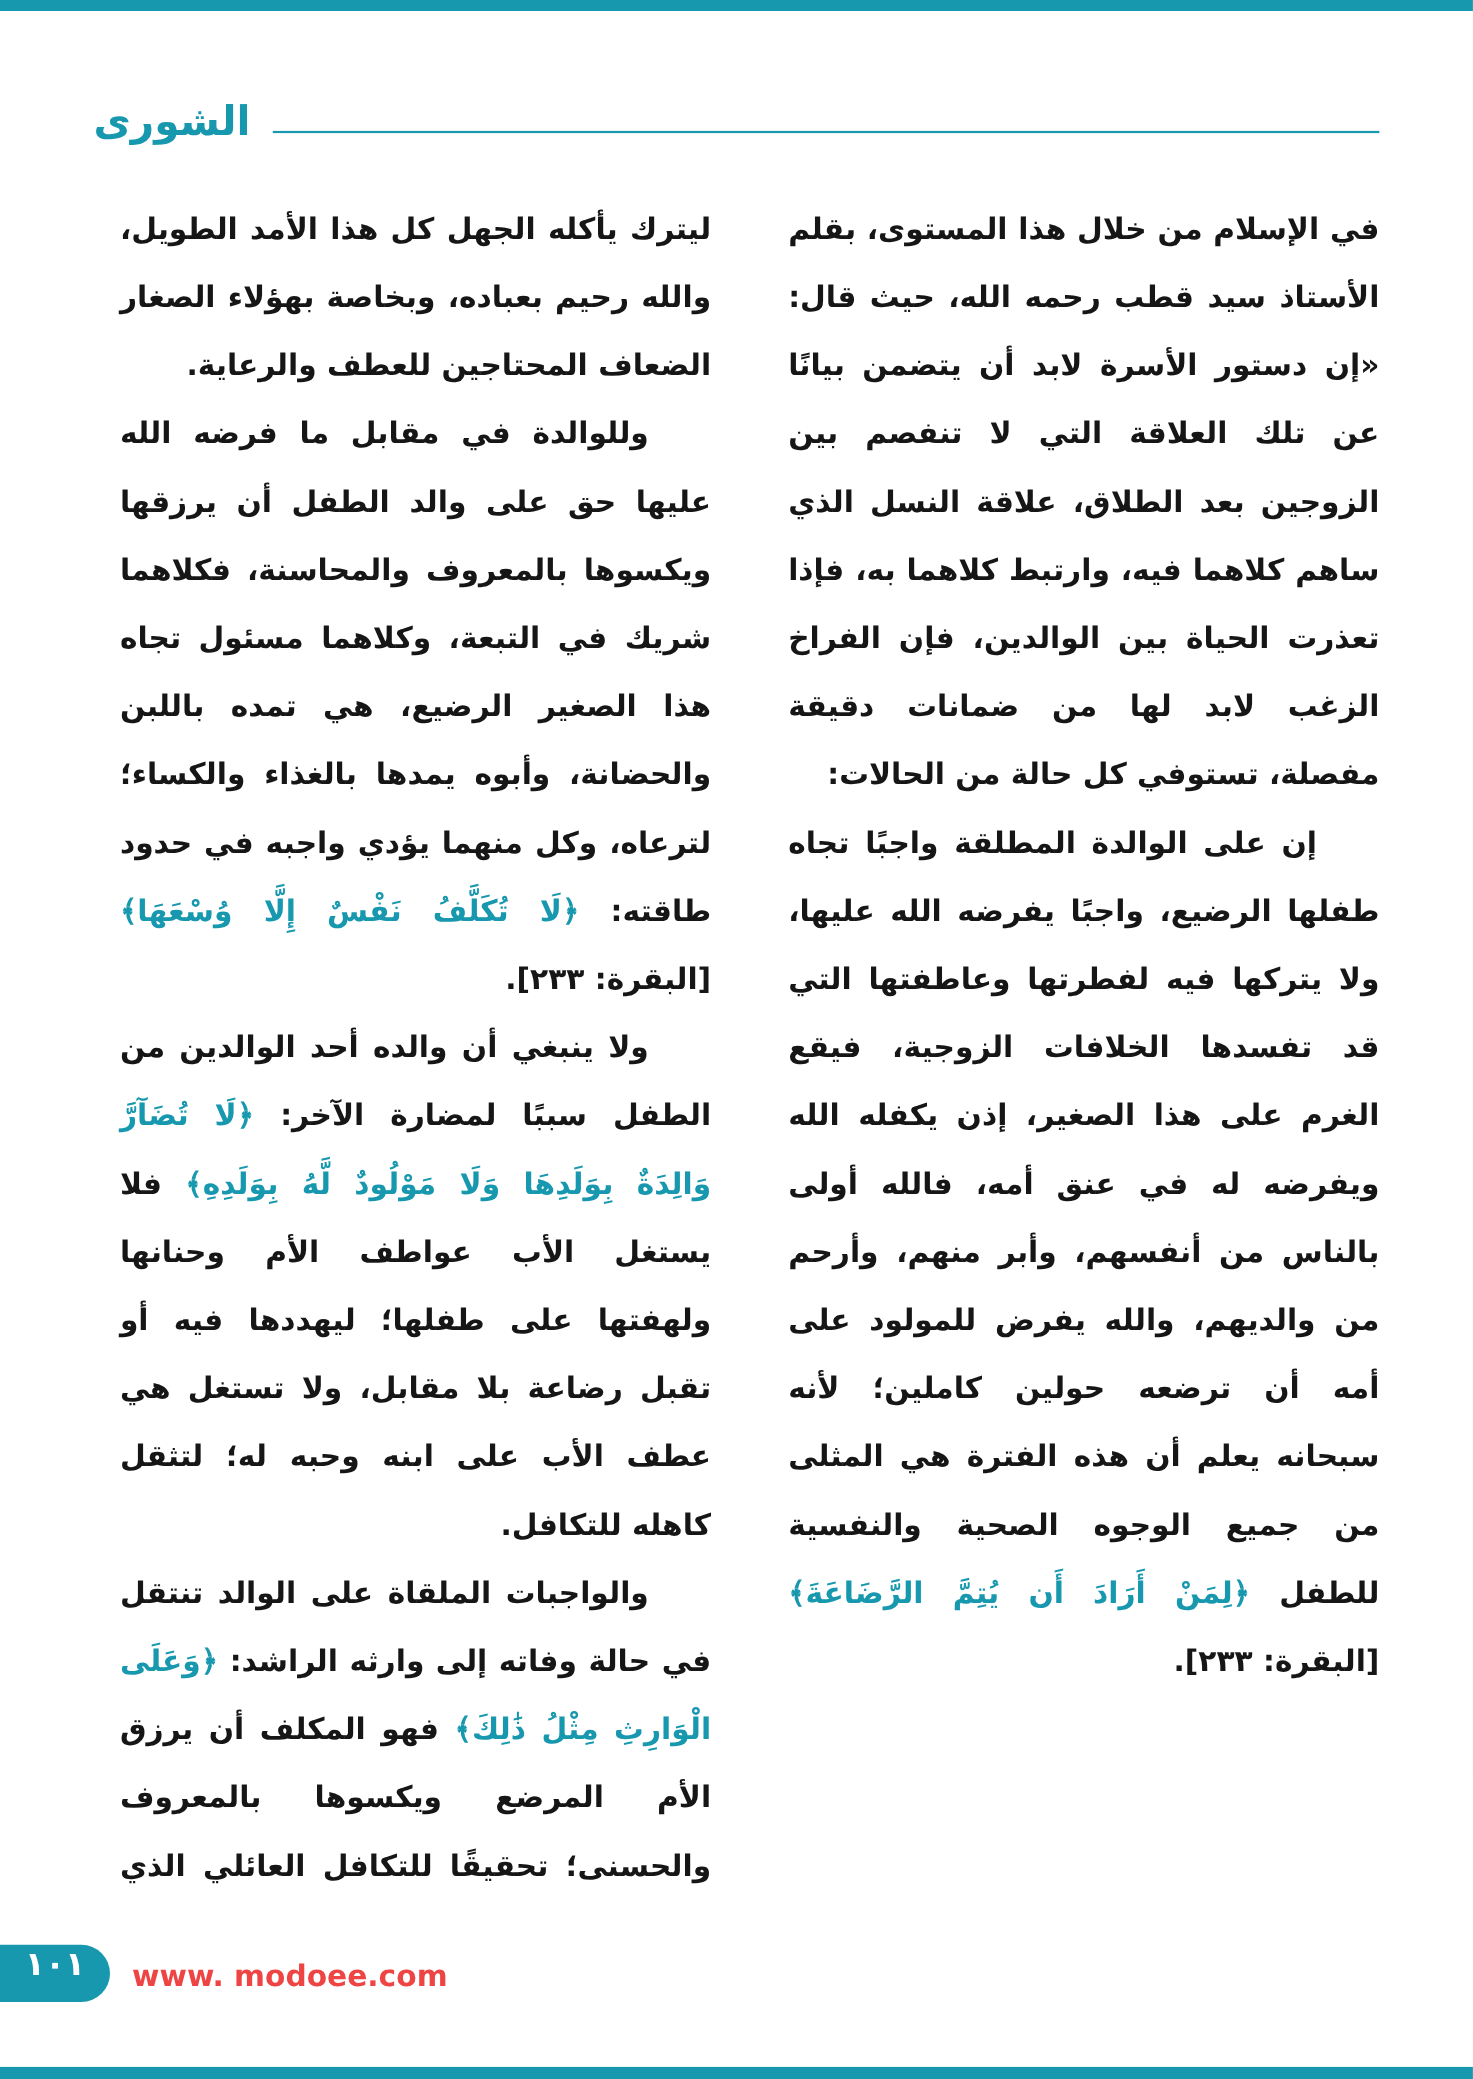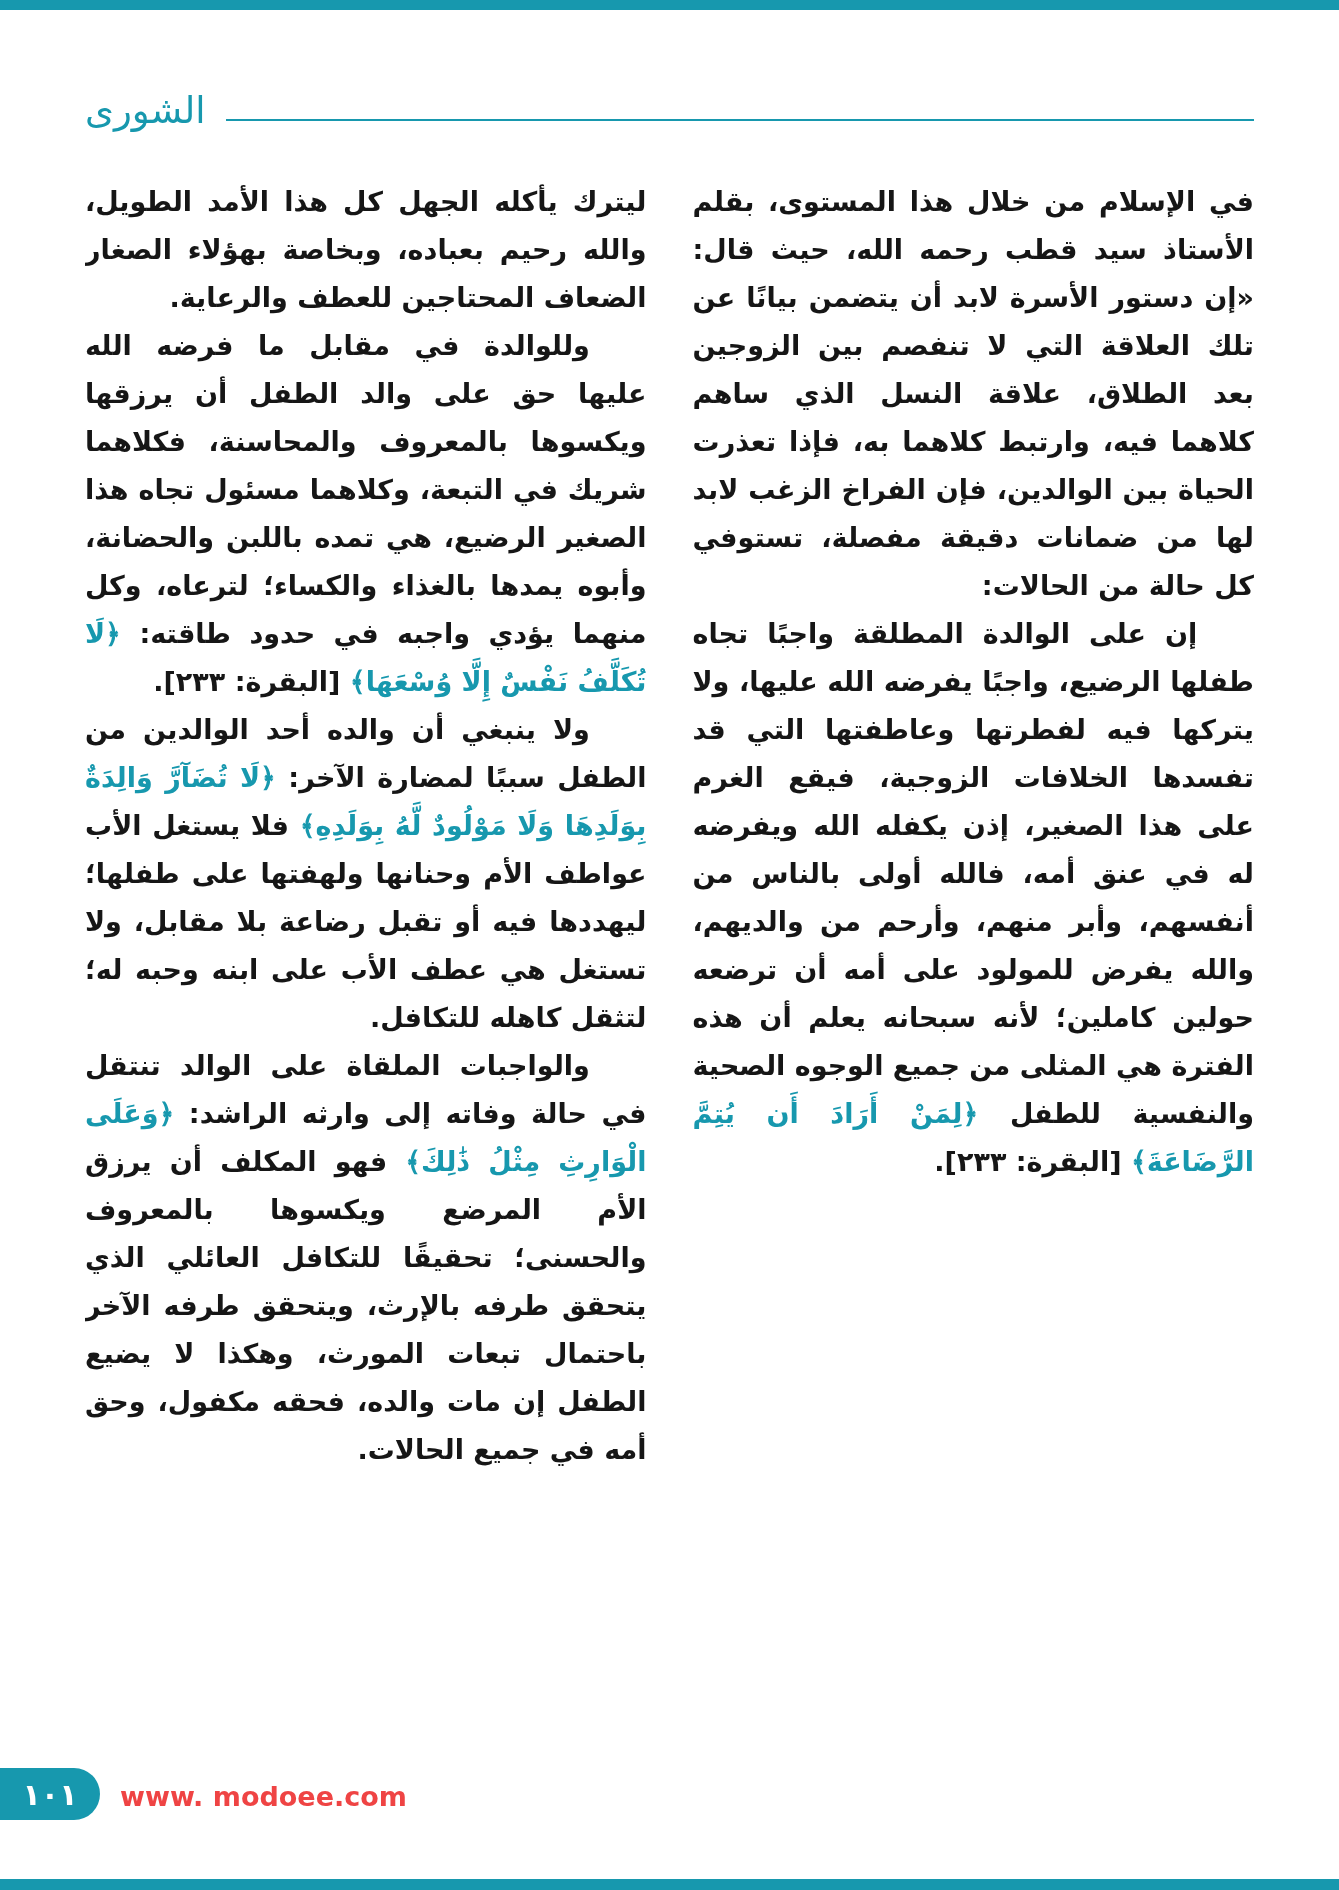--- a/index.html
+++ b/index.html
@@ -17,21 +17,21 @@
 
   
   .header{
     position:absolute;top:92px;left:85px;right:85px;
     display:flex;align-items:flex-end;
     direction:ltr;
   }
   .chapter-title{
     color:#1798ae;
     font-size:37px;
-    font-weight:normal;
+    font-weight:bold;
     line-height:1;
     padding-bottom:2px;
     white-space:nowrap;
   }
   .header-rule{
     flex:1;height:2px;background:#1798ae;
     margin-left:20px;margin-bottom:10px;
   }
 
   
@@ -40,35 +40,36 @@
     display:flex;flex-direction:row;gap:46px;
     direction:rtl;
     overflow:hidden;
   }
   .col{
     flex:1;
     direction:rtl;
     text-align:justify;
     color:#161616;
     font-size:27px;
-    line-height:48px;
+    line-height:62px;
     font-weight:bold;
+    margin-left:24px;
   }
   .para{margin:0;text-align:justify;}
   .para.indent{text-indent:2.1em;}
   .quran{color:#1798ae;}
   .plain{color:#161616;}
 
   
   .page-number-tab{
     position:absolute;left:0;bottom:70px;
     width:100px;height:52px;
     background:#1798ae;
     border-radius:0 26px 26px 0;
-    display:flex;align-items:center;justify-content:center;
+    display:flex;justify-content:center;
     color:#ffffff;
     font-size:30px;font-weight:bold;
     direction:rtl;
   }
   .website{
     position:absolute;left:120px;bottom:78px;
     color:#ef4444;
     font-size:27px;
     font-weight:bold;
     direction:ltr;

